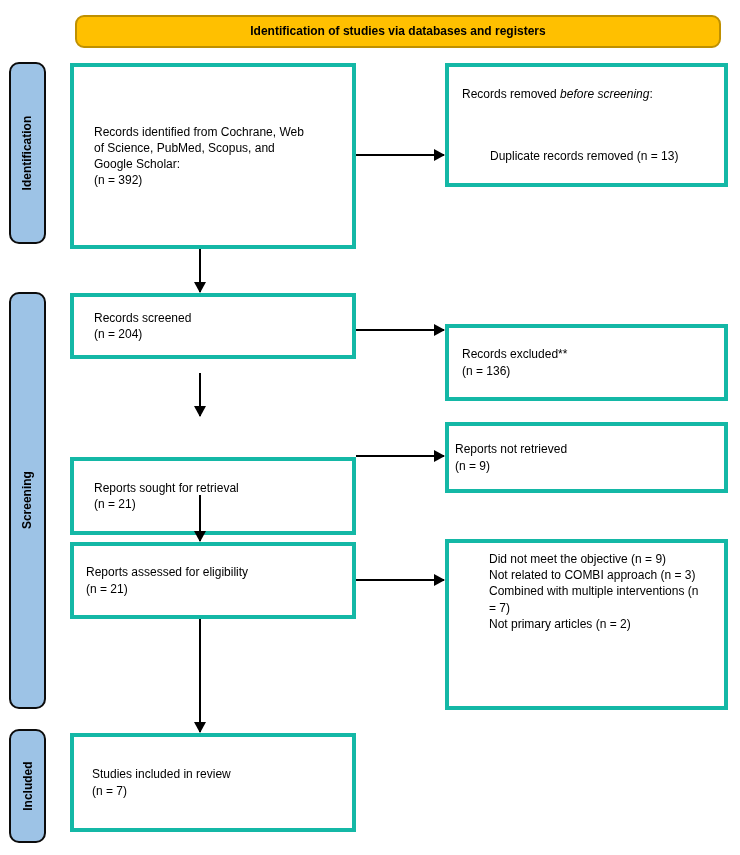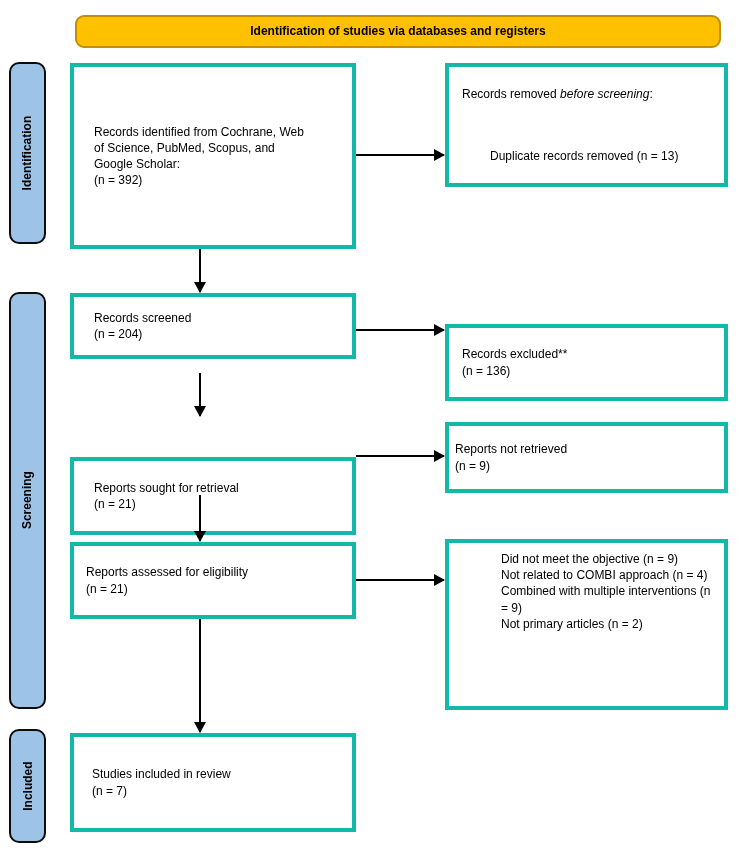--- a/index.html
+++ b/index.html
@@ -62,21 +62,21 @@
   .b4 { top: 542px; height: 77px;  padding-left: 12px; }
   .b5 { top: 733px; height: 99px;  padding-left: 18px; }
   .r1 { top: 63px;  height: 124px; padding-left: 13px; }
   .r2 { top: 292px; height: 77px;  padding-left: 13px; margin-top: 32px; }
   .r3 { top: 422px; height: 71px;  padding-left: 6px; }
   .r4 { top: 539px; height: 171px; padding: 8px 8px 8px 12px; justify-content: flex-start; }
 
   .wrap-210 { width: 210px; }
   .wrap-220 { width: 220px; }
   .indent { margin-left: 28px; width: 196px; margin-top: 46px; }
-  .indent-r4 { margin-left: 40px; width: 216px; }
+  .indent-r4 { margin-left: 28px; width: 216px; }
   .ital { font-style: italic; }
 
   
   .arr-h { position: absolute; height: 2px; background: #000; }
   .arr-h::after {
     content: ''; position: absolute; right: -1px; top: -5px;
     border-left: 11px solid #000;
     border-top: 6px solid transparent;
     border-bottom: 6px solid transparent;
   }
@@ -141,22 +141,22 @@
     <div>Reports not retrieved</div>
     <div>(n = 9)</div>
   </div>
 
   <div class="fbox col-l b4">
     <div>Reports assessed for eligibility</div>
     <div>(n = 21)</div>
   </div>
   <div class="fbox col-r r4">
     <div class="indent-r4">Did not meet the objective (n = 9)</div>
-    <div class="indent-r4">Not related to COMBI approach (n = 4)</div>
-    <div class="indent-r4">Combined with multiple interventions (n = 9)</div>
+    <div class="indent-r4">Not related to COMBI approach (n = 3)</div>
+    <div class="indent-r4">Combined with multiple interventions (n = 7)</div>
     <div class="indent-r4">Not primary articles (n = 2)</div>
   </div>
 
   <div class="fbox col-l b5">
     <div>Studies included in review</div>
     <div>(n = 7)</div>
   </div>
 
   <div class="arr-h ah1"></div>
   <div class="arr-h ah2"></div>

